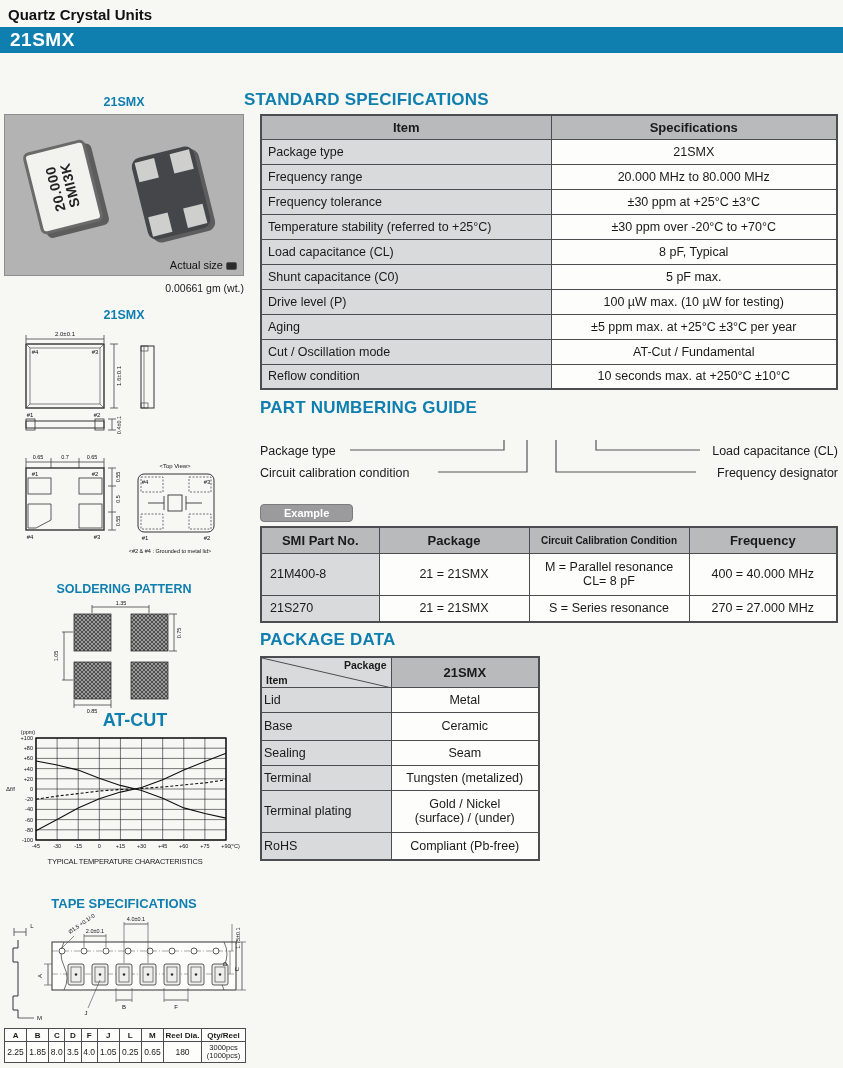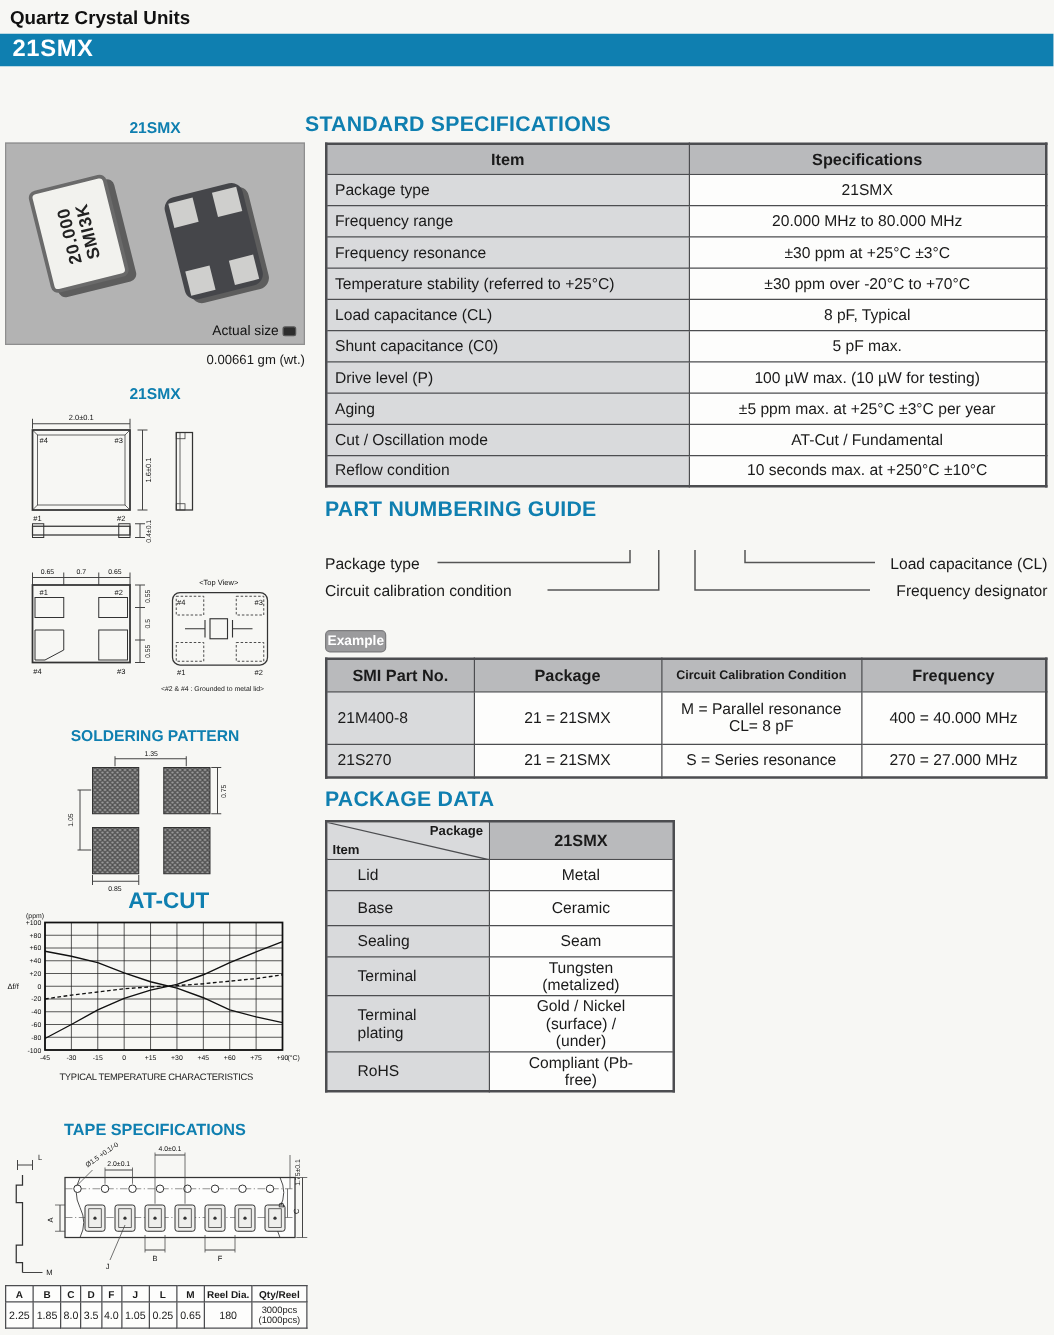--- a/index.html
+++ b/index.html
@@ -43,33 +43,33 @@
   .spec-table td.val  { background:#fdfdfc; text-align:center; }
 
   .pn-diagram { position:absolute; left:260px; top:418px; width:578px; height:72px; }
   .pn-code { position:absolute; left:0; top:0; width:578px; text-align:center; font-size:17px; font-weight:bold; letter-spacing:0.5px; }
   .pn-code .seg { border-bottom:2px solid #222; margin:0 5px; padding:0 1px; }
   .pn-code .sep { margin:0 2px; }
   .pn-label { position:absolute; font-size:12.5px; }
   .pn-lines { position:absolute; left:0; top:0; }
 
   .example-badge { position:absolute; left:260px; top:504px; background:#9b9b9d; color:#fff;
-    font-size:11px; font-weight:bold; padding:2px 1px; border-radius:4px; border:1px solid #7c7c7e; }
+    font-size:11px; font-weight:bold; padding:2px 23px; border-radius:4px; border:1px solid #7c7c7e; }
 
   .ex-table { position:absolute; left:260px; top:526px; width:578px; font-size:12.5px; border:2px solid #4c4d50; }
   .ex-table th { background:#b9babc; border:1px solid #4c4d50; height:26px; font-size:13px; }
   .ex-table th.small { font-size:10px; }
   .ex-table td { border:1px solid #4c4d50; background:#fdfdfc; text-align:center; padding:2px 4px; }
   .ex-table td.part { background:#d9dadc; text-align:left; padding-left:8px; width:118px; }
   .ex-table tr.r1 td { height:42px; }
   .ex-table tr.r2 td { height:27px; }
 
   .pkg-table { position:absolute; left:260px; top:656px; width:280px; font-size:12.5px; border:2px solid #4c4d50; }
   .pkg-table th { border:1px solid #4c4d50; background:#b9babc; height:30px; font-size:13px; }
-  .pkg-table td { border:1px solid #4c4d50; padding:1px 24px; }
+  .pkg-table td { border:1px solid #4c4d50; padding:1px 2px; }
   .pkg-table td.item { background:#d9dadc; width:130px; }
   .pkg-table td.val { background:#fdfdfc; text-align:center; }
   .corner-cell { position:relative; width:130px; padding:0; }
   .corner-cell svg { position:absolute; left:0; top:0; }
   .corner-top { position:absolute; right:4px; top:1px; font-size:10.5px; font-weight:bold; }
   .corner-bottom { position:absolute; left:4px; bottom:1px; font-size:10.5px; font-weight:bold; }
 
   .caption { position:absolute; left:0px; top:857px; width:250px; text-align:center; font-size:7.5px; letter-spacing:-0.2px; }
 
   .tape-table { position:absolute; left:4px; top:1028px; width:242px; border:1.5px solid #4c4d50; font-size:8.5px; }
@@ -410,21 +410,21 @@
     </tr>
     <tr>
           <td class="item">Package type</td>
           <td class="val">21SMX</td>
         </tr>
     <tr>
           <td class="item">Frequency range</td>
           <td class="val">20.000 MHz to 80.000 MHz</td>
         </tr>
     <tr>
-          <td class="item">Frequency resonance</td>
+          <td class="item">Frequency tolerance</td>
           <td class="val">±30 ppm at +25°C ±3°C</td>
         </tr>
     <tr>
           <td class="item">Temperature stability (referred to +25°C)</td>
           <td class="val">±30 ppm over -20°C to +70°C</td>
         </tr>
     <tr>
           <td class="item">Load capacitance (CL)</td>
           <td class="val">8 pF, Typical</td>
         </tr>

